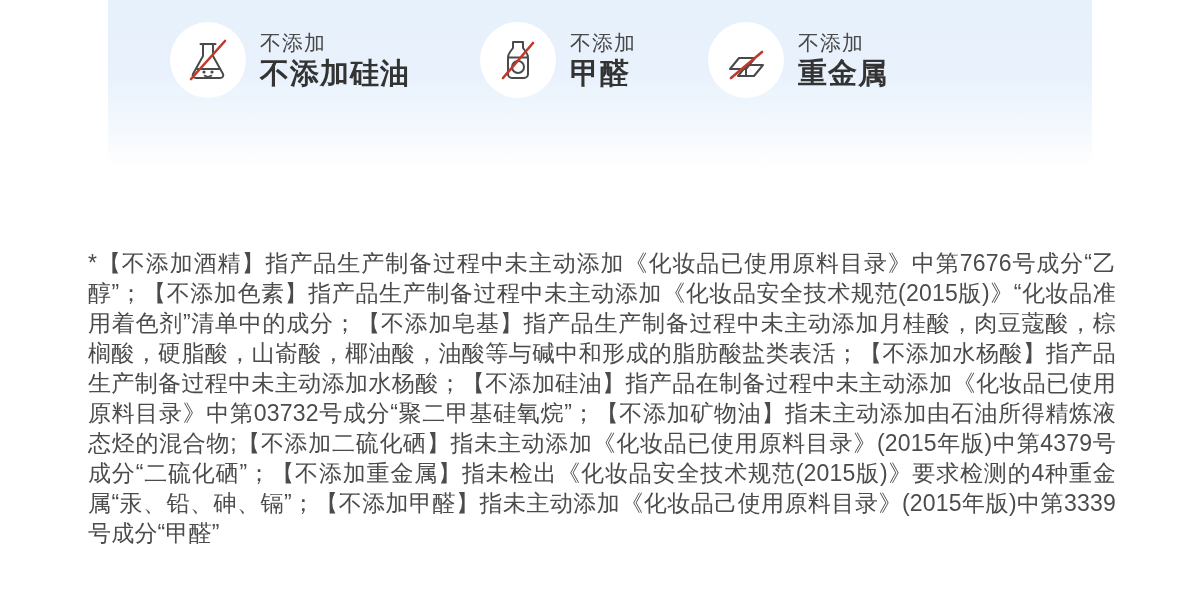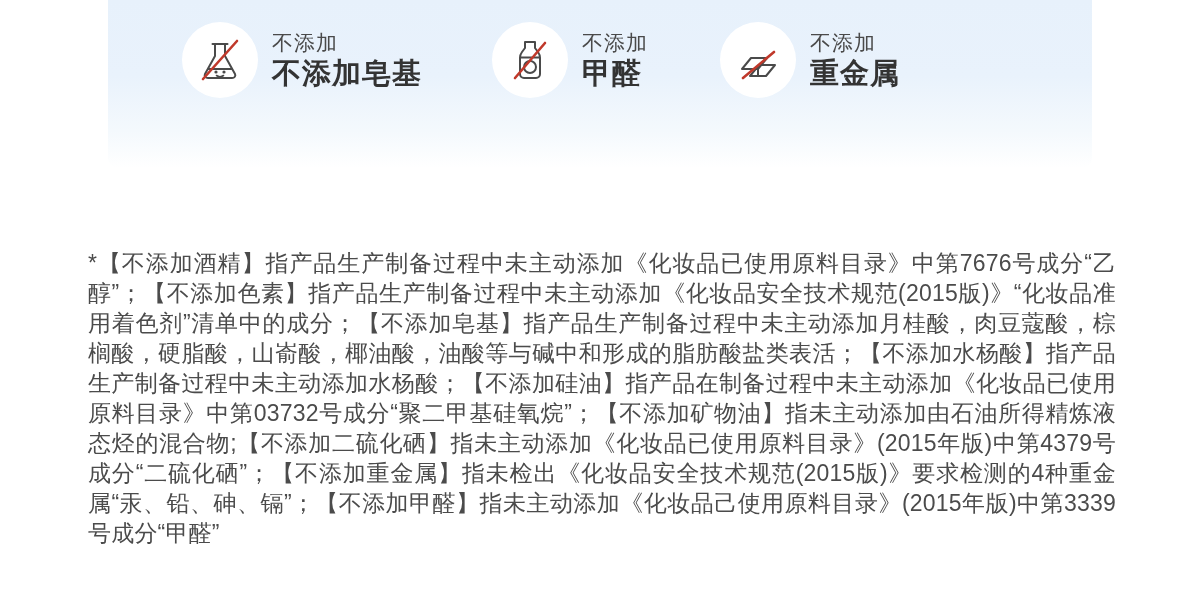--- a/index.html
+++ b/index.html
@@ -28,21 +28,21 @@
     top: 0px;
     width: 984px;
     height: 168px;
     background: linear-gradient(180deg, #e7f1fb 0%, #e9f2fc 45%, #f4f9fd 78%, #ffffff 100%);
     border-bottom-left-radius: 10px;
     border-bottom-right-radius: 10px;
   }
 
   .claims {
     position: absolute;
-    left: 12px;
+    left: 0;
     top: 22px;
     width: 984px;
     display: flex;
     flex-direction: row;
     align-items: flex-start;
     padding-left: 62px;
     box-sizing: border-box;
   }
 
   .claim {
@@ -119,21 +119,21 @@
               <path d="M17.5 38 L40.5 38"></path>
             </g>
             <circle cx="25" cy="41" r="1.6" fill="#4a4a4a"></circle>
             <circle cx="33" cy="41" r="1.6" fill="#4a4a4a"></circle>
             <path d="M25.5 44.5 q3.5 2.6 7 0" fill="none" stroke="#4a4a4a" stroke-width="1.6" stroke-linecap="round"></path>
             <line x1="12" y1="48" x2="46" y2="10" stroke="#c0392b" stroke-width="2.6" stroke-linecap="round"></line>
           </svg>
         </div>
         <div class="claim-text">
           <span class="small">不添加</span>
-          <span class="big">不添加皂基</span>
+          <span class="big">不添加硅油</span>
         </div>
       </div>
 
       <div class="claim claim-2">
         <div class="claim-icon-wrap">
           <svg width="58" height="58" viewBox="0 0 58 58" aria-hidden="true">
             <g fill="none" stroke="#4a4a4a" stroke-width="2" stroke-linecap="round" stroke-linejoin="round">
               <path d="M24 11 L34 11 L34 17 L37 21 C38.5 23 39 25 39 27 L39 43 C39 45.2 37.2 47 35 47 L23 47 C20.8 47 19 45.2 19 43 L19 27 C19 25 19.5 23 21 21 L24 17 Z"></path>
               <path d="M19.5 26.5 L38.5 26.5"></path>
               <circle cx="29" cy="36" r="6"></circle>

